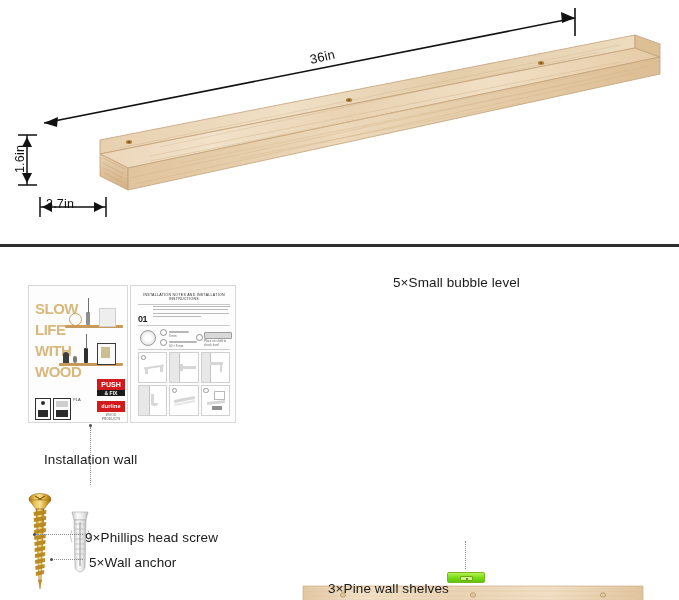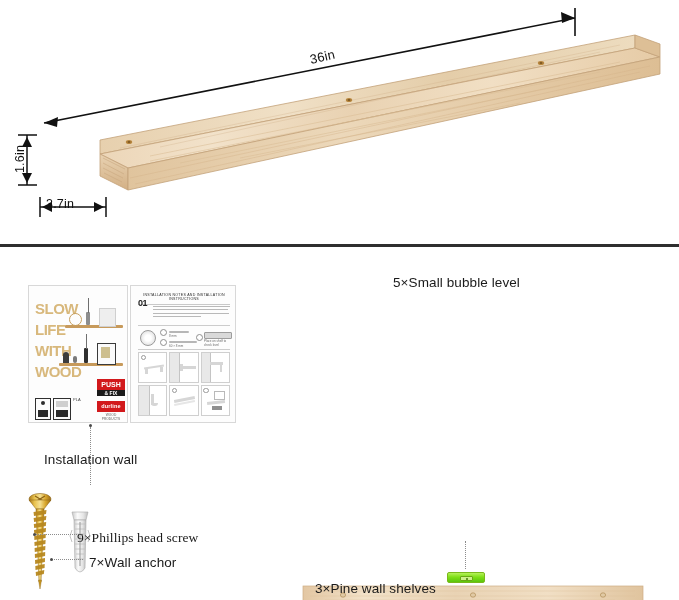--- a/index.html
+++ b/index.html
@@ -196,21 +196,21 @@
     width: 92px;
     font-size: 3.6px;
     letter-spacing: .25px;
     color: #2b2b2b;
     text-align: center;
     border-bottom: .6px solid #c9c9c9;
     padding-bottom: 3px;
   }
   .instr-stepnum {
     position: absolute;
-    left: 7px; top: 12px;
+    left: 7px; top: 28px;
     font-size: 9px;
     font-weight: 700;
     color: #222;
     letter-spacing: -.5px;
   }
   .instr-lines {
     position: absolute;
     left: 22px; top: 20px;
     width: 77px;
   }
@@ -298,24 +298,24 @@
   #fasteners { position: absolute; left: 20px; top: 243px; width: 120px; height: 110px; }
 
   
   .callout {
     position: absolute;
     font-size: 13.5px;
     color: #1a1a1a;
     letter-spacing: .1px;
   }
   #callout-install { left: 44px; top: 452px; }
-  #callout-screw   { left: 77px; top: 530px; font-family: Liberation Serif, serif; }
+  #callout-screw   { left: 85px; top: 530px; }
   #callout-anchor  { left: 89px; top: 555px; }
   #callout-level   { left: 393px; top: 275px; }
-  #callout-shelves { left: 315px; top: 581px; }
+  #callout-shelves { left: 328px; top: 581px; }
 
   .leader {
     position: absolute;
     border-color: #8c8c8c;
   }
   .leader-v {
     border-left: 1.4px dotted #8c8c8c;
     width: 0;
   }
   .leader-h {
@@ -671,15 +671,15 @@
   <div class="bubble-level">
     <div class="bubble-vial"></div>
   </div>
 
   <div class="leader leader-v" style="left:465px; top:294px; height:28px;"></div>
 
 </div>
 
 <div class="callout" id="callout-install">Installation wall</div>
 <div class="callout" id="callout-screw">9×Phillips head screw</div>
-<div class="callout" id="callout-anchor">7×Wall anchor</div>
+<div class="callout" id="callout-anchor">5×Wall anchor</div>
 <div class="callout" id="callout-level">5×Small bubble level</div>
 <div class="callout" id="callout-shelves">3×Pine wall shelves</div>
 
 </body></html>

